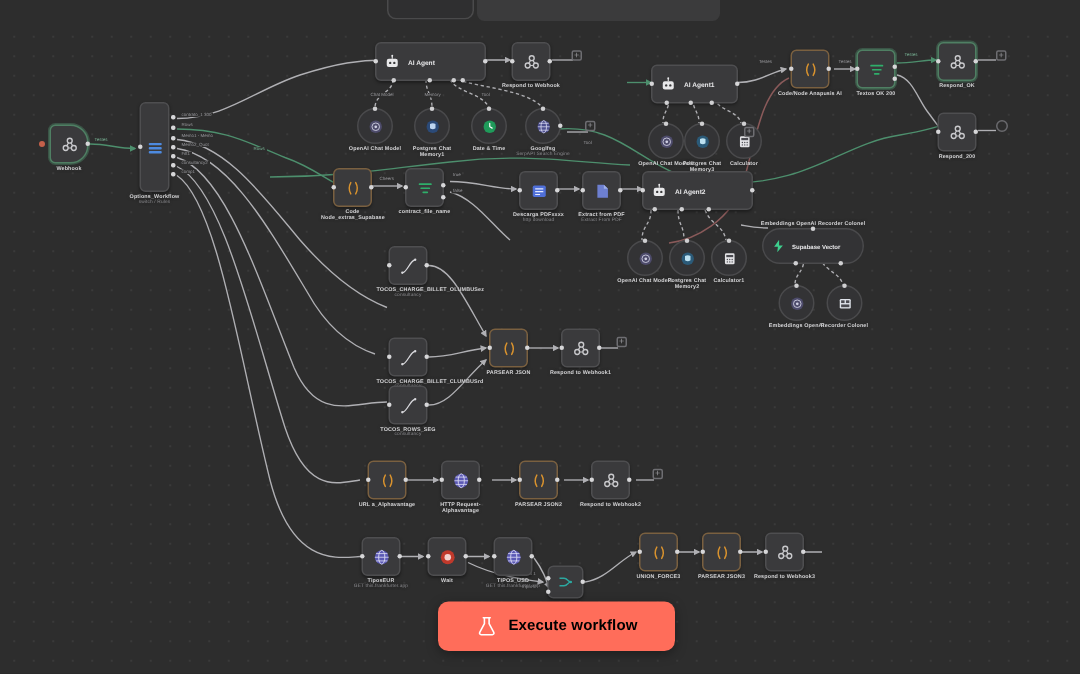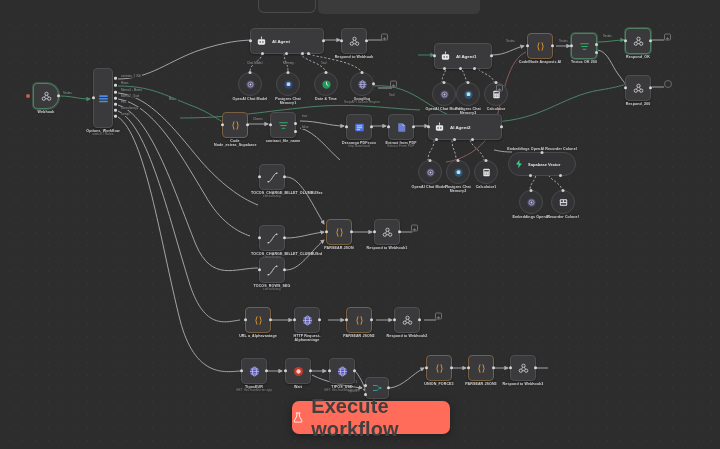--- a/index.html
+++ b/index.html
@@ -121,21 +121,21 @@
 
   
   #execBtn {
     position: absolute; left: 292px; top: 401px;
     width: 158px; height: 33px;
     background: #ff6d5a; border-radius: 7px;
     display: flex; align-items: center; justify-content: center; gap: 7px;
     z-index: 60; cursor: pointer;
     box-shadow: 0 2px 8px rgba(0,0,0,.35);
   }
-  #execBtn .lbl { color: #404040; font-size: 20px; font-weight: 700; letter-spacing: .1px; }
+  #execBtn .lbl { color: #000000; font-size: 10px; font-weight: 700; letter-spacing: .1px; }
 </style>
 </head>
 <body>
 
 <div id="app">
 
   <div id="canvas"></div>
 
   <div id="topbar">
     <div class="panel" style="left:318px; width:162px;"></div>

